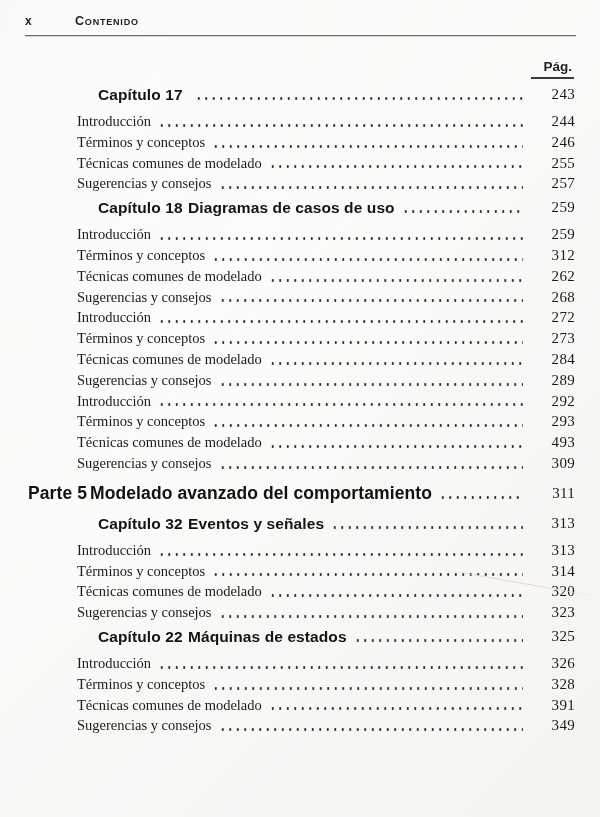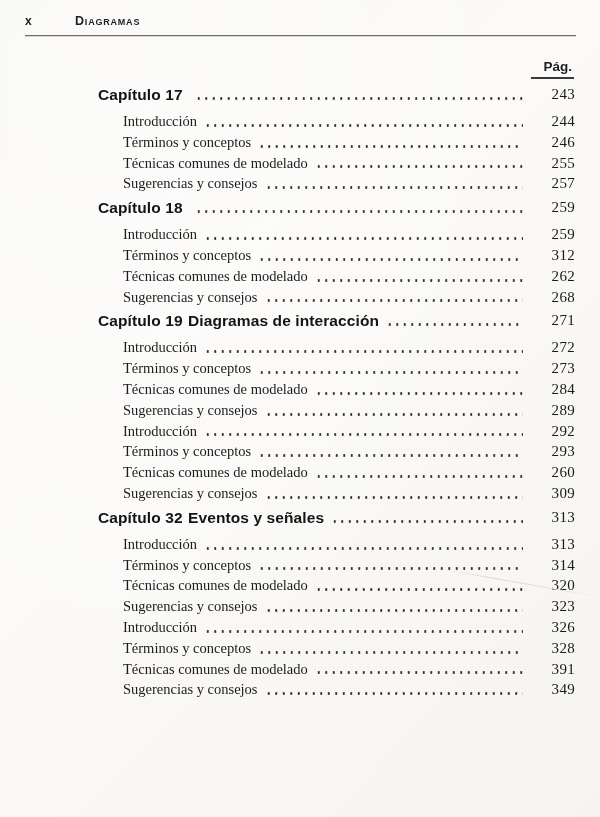--- a/index.html
+++ b/index.html
@@ -73,21 +73,21 @@
     letter-spacing:.1px;
   }
   .part-label { flex:none; margin-left:3px; width:62px; }
   .part-title { flex:none; white-space:nowrap; }
 
   .sub-row {
     font-family:"Liberation Serif", serif;
     font-size:14.5px; color:#1c1c1c;
     line-height:20.8px;
   }
-  .sub-title { flex:none; margin-left:98px; white-space:nowrap; }
+  .sub-title { flex:none; margin-left:52px; white-space:nowrap; }
 
   .leader {
     flex:1 1 auto; align-self:stretch;
     margin:0 10px 0 7px;
     background-image:radial-gradient(circle, #2d2d2d 1.05px, rgba(0,0,0,0) 1.4px);
     background-size:7.5px 3px;
     background-repeat:repeat-x;
     background-position:left bottom 5px;
     min-width:10px;
   }
@@ -100,21 +100,21 @@
     letter-spacing:.3px;
   }
 </style>
 </head>
 <body>
 
 <div class="page">
 
   <div class="hdr">
     <span class="pageno">x</span>
-    <span class="running">Diagramas</span>
+    <span class="running">Contenido</span>
   </div>
   <div class="hdr-rule"></div>
 
   <div class="pag-row">
     <span class="pag-label">Pág.</span>
   </div>
 
   <div class="toc" id="toc">
       <div class="row chapter-row">
         <span class="ch-label">Capítulo 17</span>
@@ -136,20 +136,21 @@
         <span class="leader"></span>
         <span class="pagenum">255</span>
       </div>
       <div class="row sub-row">
         <span class="sub-title">Sugerencias y consejos</span>
         <span class="leader"></span>
         <span class="pagenum">257</span>
       </div>
       <div class="row chapter-row">
         <span class="ch-label">Capítulo 18</span>
+        <span class="ch-title">Diagramas de casos de uso</span>
         <span class="leader"></span>
         <span class="pagenum">259</span>
       </div>
       <div class="row sub-row">
         <span class="sub-title">Introducción</span>
         <span class="leader"></span>
         <span class="pagenum">259</span>
       </div>
       <div class="row sub-row">
         <span class="sub-title">Términos y conceptos</span>
@@ -159,26 +160,20 @@
       <div class="row sub-row">
         <span class="sub-title">Técnicas comunes de modelado</span>
         <span class="leader"></span>
         <span class="pagenum">262</span>
       </div>
       <div class="row sub-row">
         <span class="sub-title">Sugerencias y consejos</span>
         <span class="leader"></span>
         <span class="pagenum">268</span>
       </div>
-      <div class="row chapter-row">
-        <span class="ch-label">Capítulo 19</span>
-        <span class="ch-title">Diagramas de interacción</span>
-        <span class="leader"></span>
-        <span class="pagenum">271</span>
-      </div>
       <div class="row sub-row">
         <span class="sub-title">Introducción</span>
         <span class="leader"></span>
         <span class="pagenum">272</span>
       </div>
       <div class="row sub-row">
         <span class="sub-title">Términos y conceptos</span>
         <span class="leader"></span>
         <span class="pagenum">273</span>
       </div>
@@ -198,26 +193,32 @@
         <span class="pagenum">292</span>
       </div>
       <div class="row sub-row">
         <span class="sub-title">Términos y conceptos</span>
         <span class="leader"></span>
         <span class="pagenum">293</span>
       </div>
       <div class="row sub-row">
         <span class="sub-title">Técnicas comunes de modelado</span>
         <span class="leader"></span>
-        <span class="pagenum">260</span>
+        <span class="pagenum">493</span>
       </div>
       <div class="row sub-row">
         <span class="sub-title">Sugerencias y consejos</span>
         <span class="leader"></span>
         <span class="pagenum">309</span>
+      </div>
+      <div class="row part-row">
+        <span class="part-label">Parte 5</span>
+        <span class="part-title">Modelado avanzado del comportamiento</span>
+        <span class="leader"></span>
+        <span class="pagenum">311</span>
       </div>
       <div class="row chapter-row">
         <span class="ch-label">Capítulo 32</span>
         <span class="ch-title">Eventos y señales</span>
         <span class="leader"></span>
         <span class="pagenum">313</span>
       </div>
       <div class="row sub-row">
         <span class="sub-title">Introducción</span>
         <span class="leader"></span>
@@ -231,20 +232,26 @@
       <div class="row sub-row">
         <span class="sub-title">Técnicas comunes de modelado</span>
         <span class="leader"></span>
         <span class="pagenum">320</span>
       </div>
       <div class="row sub-row">
         <span class="sub-title">Sugerencias y consejos</span>
         <span class="leader"></span>
         <span class="pagenum">323</span>
       </div>
+      <div class="row chapter-row">
+        <span class="ch-label">Capítulo 22</span>
+        <span class="ch-title">Máquinas de estados</span>
+        <span class="leader"></span>
+        <span class="pagenum">325</span>
+      </div>
       <div class="row sub-row">
         <span class="sub-title">Introducción</span>
         <span class="leader"></span>
         <span class="pagenum">326</span>
       </div>
       <div class="row sub-row">
         <span class="sub-title">Términos y conceptos</span>
         <span class="leader"></span>
         <span class="pagenum">328</span>
       </div>

